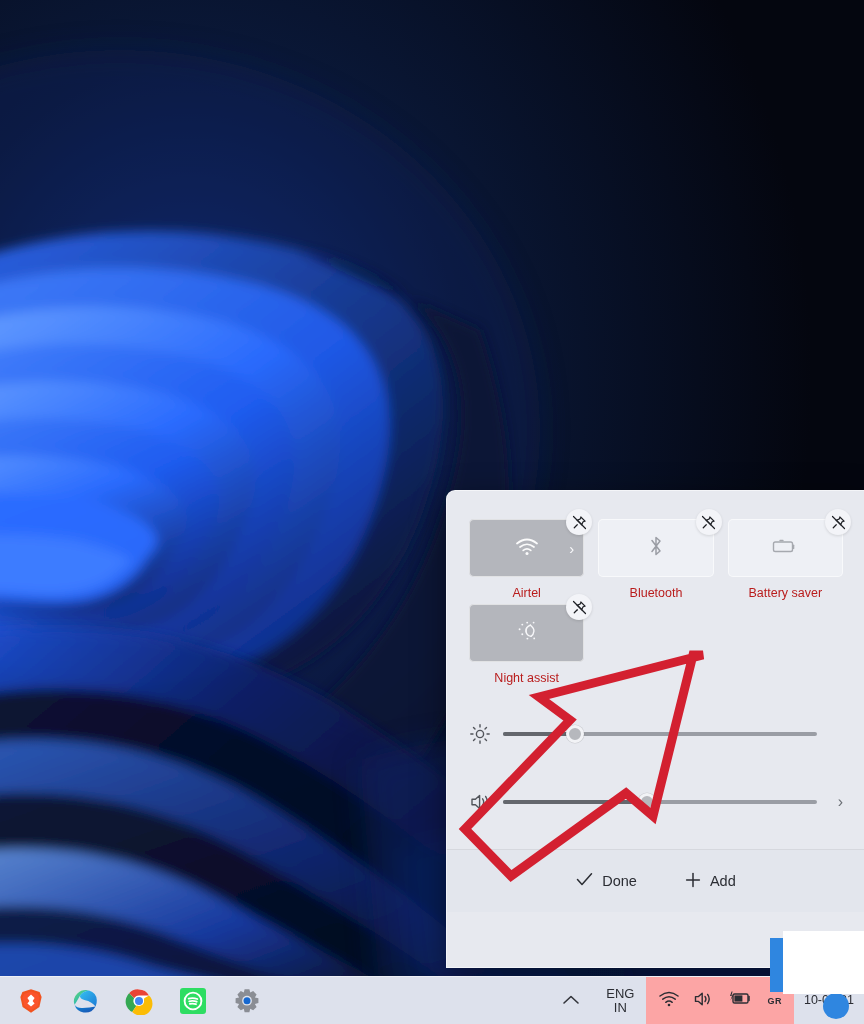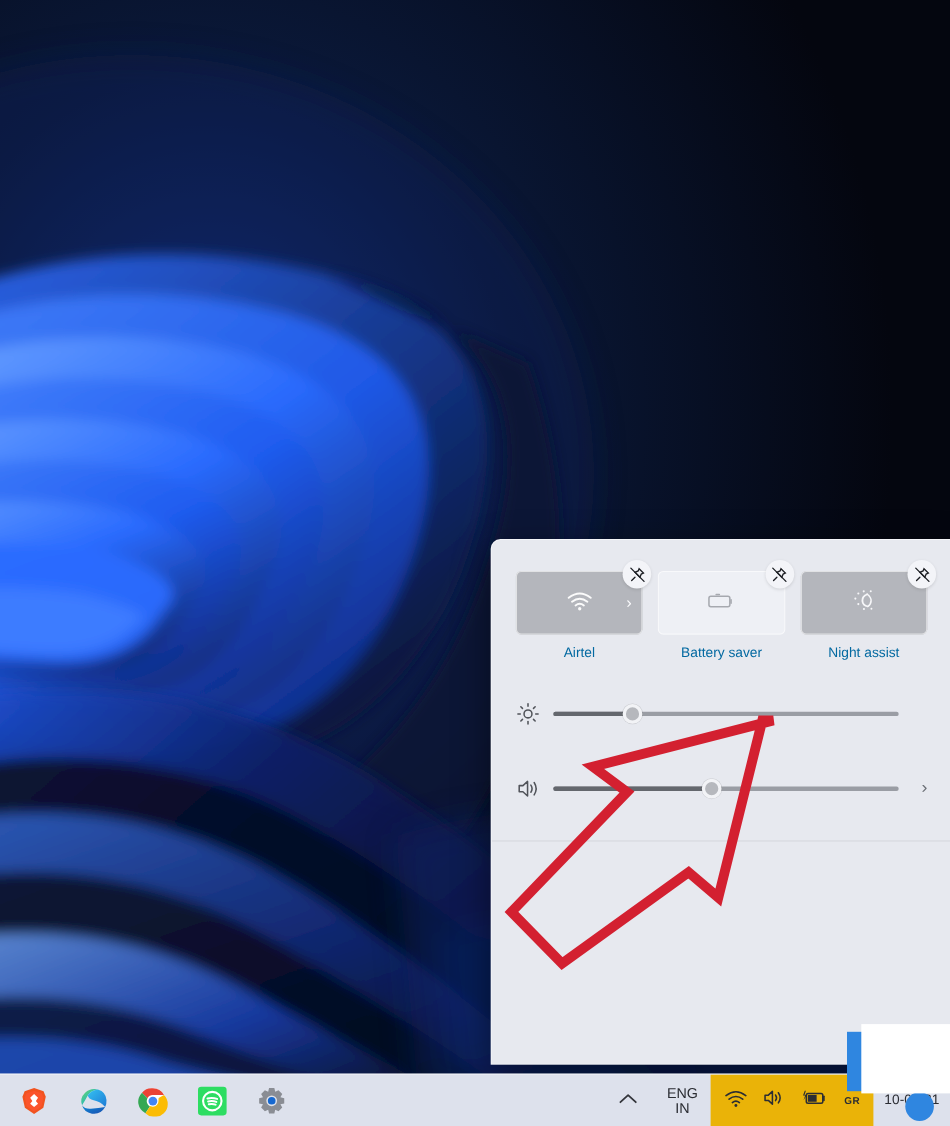--- a/index.html
+++ b/index.html
@@ -60,21 +60,21 @@
     position:absolute; right:-8px; top:-10px;
     width:26px; height:26px; border-radius:50%;
     background:#f3f4f8;
     display:flex; align-items:center; justify-content:center;
     box-shadow:0 1px 3px rgba(0,0,0,0.12);
     z-index:3;
   }
   .tile-label {
     text-align:center;
     font-size:12.5px;
-    color:#0369a1;
+    color:#b91c1c;
     margin-top:9px;
     white-space:nowrap;
     overflow:hidden;
   }
 
   
   .slider-area { padding:26px 22px 0 22px; }
   .slider-row { display:flex; align-items:center; height:46px; }
   .slider-row .s-icon { width:34px; flex:0 0 34px; display:flex; align-items:center; justify-content:flex-start; opacity:0.8; }
   .track-wrap { flex:1; position:relative; height:18px; display:flex; align-items:center; }
@@ -130,21 +130,21 @@
 
   #tray { margin-left:auto; display:flex; align-items:center; height:33px; }
   #tray-chevron { padding:0 14px; font-size:15px; color:#33353b; }
   #tray-lang {
     text-align:center; line-height:1.05; font-size:13px; color:#2b2d33;
     padding:0 12px;
   }
   #tray-status {
     display:flex; align-items:center; gap:13px;
     padding:0 12px; height:48px;
-    background:#eab308;
+    background:#fca5a5;
   }
   #tray-clock {
     font-size:12.5px; color:#2b2d33; line-height:1.15; text-align:center;
     padding:0 10px; min-width:66px;
   }
   .gr-badge {
     font-size:9px; font-weight:bold; color:#2b2d33; letter-spacing:0.5px;
   }
 </style>
 </head>
@@ -253,20 +253,39 @@
           <g fill="none" stroke="#1d1f24" stroke-width="1.3" stroke-linecap="round">
             <path d="M9.6 2.2 L13.8 6.4 L11.7 7.3 L10.4 10.4 L5.6 5.6 L8.7 4.3 Z"></path>
             <path d="M5.6 10.4 L2.4 13.6"></path>
             <path d="M1.6 1.6 L14.4 14.4"></path>
           </g>
         </svg>
       </div>
       <div class="tile-label">Airtel</div>
     </div>
 
+    <div class="tile-cell">
+      <div class="tile">
+        <span class="glyph">
+          <svg width="18" height="24" viewBox="0 0 18 24">
+            <path d="M5 6.5 L13 17 L9 20.5 L9 3.5 L13 7 L5 17.5" fill="none" stroke="#7b7e86" stroke-width="1.5" stroke-linecap="round" stroke-linejoin="round"></path>
+          </svg>
+        </span>
+      </div>
+      <div class="pin-badge">
+        <svg width="15" height="15" viewBox="0 0 16 16">
+          <g fill="none" stroke="#1d1f24" stroke-width="1.3" stroke-linecap="round">
+            <path d="M9.6 2.2 L13.8 6.4 L11.7 7.3 L10.4 10.4 L5.6 5.6 L8.7 4.3 Z"></path>
+            <path d="M5.6 10.4 L2.4 13.6"></path>
+            <path d="M1.6 1.6 L14.4 14.4"></path>
+          </g>
+        </svg>
+      </div>
+      <div class="tile-label">Bluetooth</div>
+    </div>
 
 
 
     <div class="tile-cell">
       <div class="tile">
         <span class="glyph">
           <svg width="28" height="18" viewBox="0 0 28 18">
             <rect x="2.5" y="5" width="19" height="9.5" rx="1.8" fill="none" stroke="#8b8e95" stroke-width="1.4"></rect>
             <path d="M22.6 8.2 L22.6 11.4" stroke="#8b8e95" stroke-width="1.4" stroke-linecap="round"></path>
             <path d="M9 3.5 L12 3.5" stroke="#8b8e95" stroke-width="1.3" stroke-linecap="round"></path>
@@ -356,20 +375,41 @@
         <div class="track-fill" style="width:46%"></div>
         <div class="thumb" style="left:46%"></div>
       </div>
       <span class="s-chev">›</span>
     </div>
 
   </div>
 
   <div class="panel-sep"></div>
 
+  <div class="panel-footer">
+    <div class="foot-btn">
+      <span>
+        <svg width="17" height="15" viewBox="0 0 17 15">
+          <path d="M1.5 7.6 L6 12.4 L15.5 1.8" fill="none" stroke="#2b2d33" stroke-width="1.5" stroke-linecap="round" stroke-linejoin="round"></path>
+        </svg>
+      </span>
+      <span>Done</span>
+    </div>
+    <div class="foot-btn">
+      <span>
+        <svg width="16" height="16" viewBox="0 0 16 16">
+          <g stroke="#2b2d33" stroke-width="1.5" stroke-linecap="round">
+            <path d="M8 1.6 L8 14.4"></path>
+              <path d="M1.6 8 L14.4 8"></path>
+          </g>
+        </svg>
+      </span>
+      <span>Add</span>
+    </div>
+  </div>
 
 </div>
 
 <svg id="red-arrow" viewBox="0 0 864 1024">
   <path d="M 703 655 L 539 697 L 570 720 L 465 829 L 511 876 L 626 793 L 653 816 L 693 655 Z" fill="none" stroke="#d32030" stroke-width="9" stroke-linejoin="miter" stroke-linecap="square"></path>
 </svg>
 
 <div id="blue-chip"></div>
 <div id="blue-circle"></div>
 <div id="white-overlay"></div>

